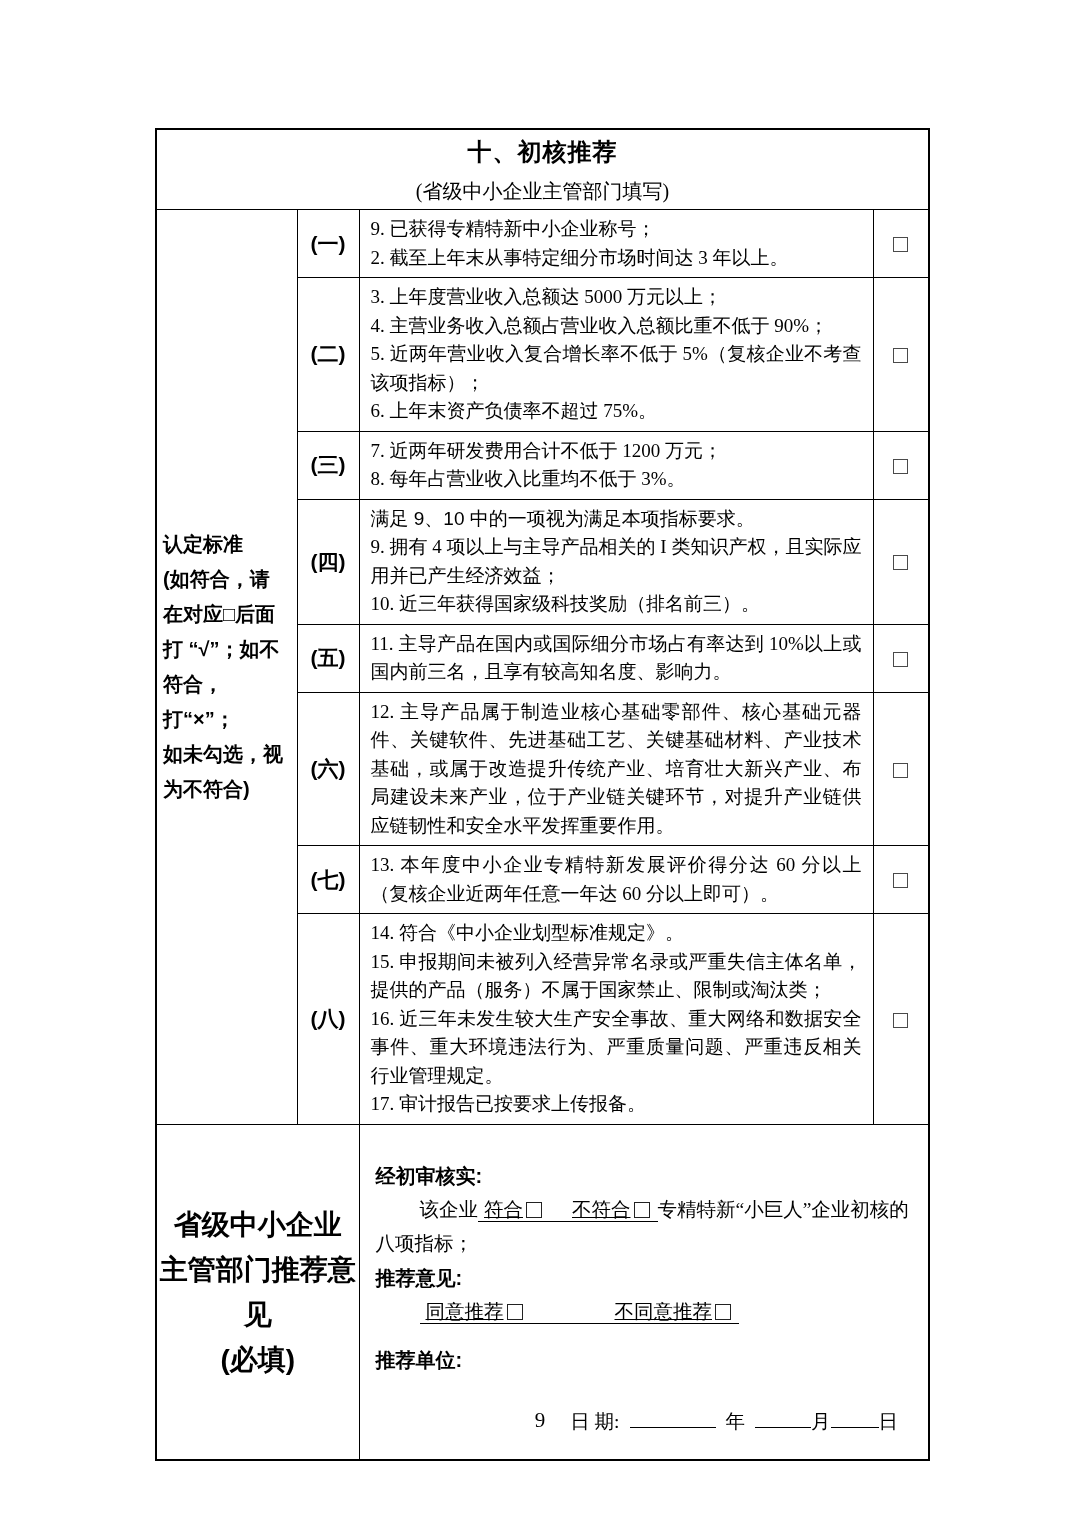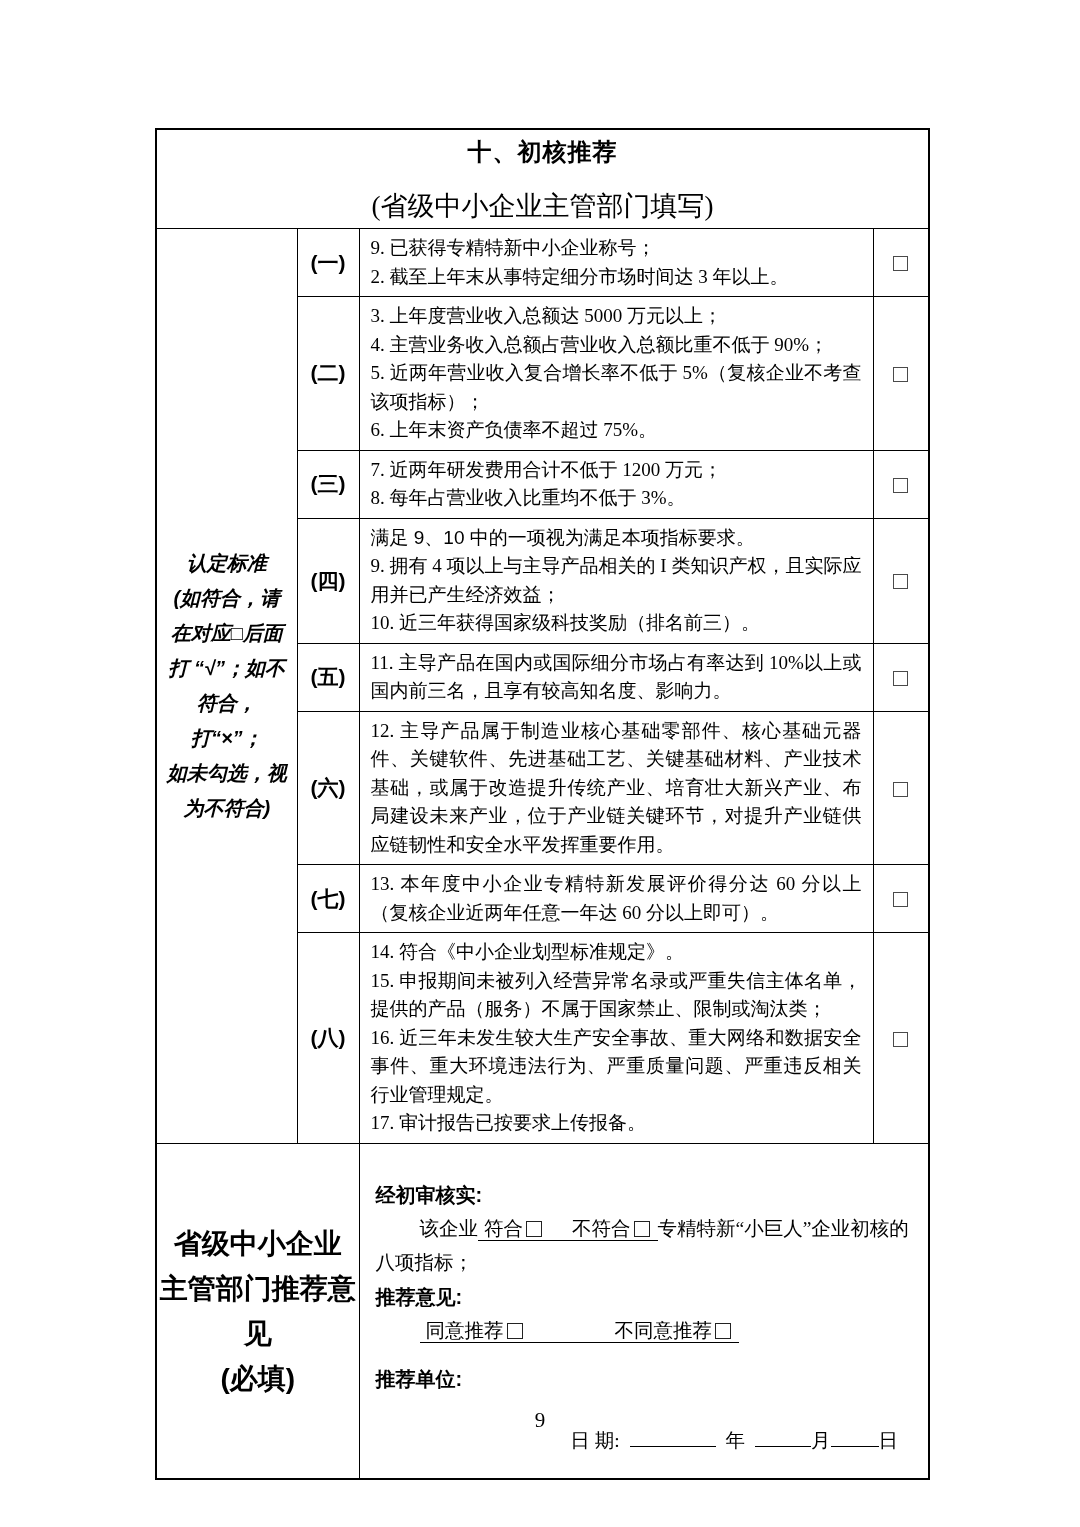--- a/index.html
+++ b/index.html
@@ -17,24 +17,24 @@
   table.form {
     position: absolute; left: 155px; top: 128px;
     width: 773px; border-collapse: collapse; table-layout: fixed;
     border: 2.5px solid #000;
   }
   td { border: 1.5px solid #000; vertical-align: middle; }
 
   
   .title-cell { text-align: center; padding: 6px 4px 4px; }
   .form-title { font-size: 24px; letter-spacing: 1px; }
-  .form-subtitle { font-size: 27px; margin-top: 20px; }
-
-  
-  .criteria-cell { text-align: center; font-size: 20px; line-height: 35px; padding: 4px 6px; font-style: italic; }
+  .form-subtitle { font-size: 20px; margin-top: 10px; }
+
+  
+  .criteria-cell { text-align: left; font-size: 20px; line-height: 35px; padding: 4px 6px; }
 
   
   .label-cell { text-align: center; font-size: 21px; }
 
   
   .content-cell { padding: 5px 11px; font-size: 19px; line-height: 28.5px; text-align: justify; }
   .content-cell .item { text-align: justify; }
   .lead-bold { font-weight: 400; font-family: "Liberation Sans", "DejaVu Sans", sans-serif; }
 
   
@@ -46,21 +46,21 @@
   .cb-inline {
     display: inline-block; width: 16px; height: 16px;
     border: 1.5px solid #222; background: #fff; vertical-align: -2px; margin-left: 3px;
   }
 
   
   .rec-left { text-align: center; font-size: 28px; line-height: 45px; }
   .rec-cell { vertical-align: top; padding: 34px 18px 20px 16px; font-size: 19.5px; line-height: 34px; }
   .rec-heading { font-size: 20px; }
   .indent { text-indent: 44px; }
-  .ul-seg { border-bottom: 1.6px solid #000; padding: 0 8px 1px 6px; }
+  .ul-seg { border-bottom: 1.6px solid #000; padding: 0 8px 1px 6px; text-decoration: underline; }
   .gap-sm { display: inline-block; width: 30px; }
   .gap-md { display: inline-block; width: 92px; }
   .blank { display: inline-block; border-bottom: 1.6px solid #000; height: 20px; vertical-align: baseline; }
   .blank-y { width: 86px; margin: 0 10px; }
   .blank-m { width: 56px; margin-left: 10px; }
   .blank-d { width: 48px; }
   .date-line { text-align: right; padding-right: 12px; margin-top: 28px; }
   .unit-line { margin-top: 14px; }
 
   .page-number { position: absolute; top: 1408px; left: 0; width: 100%; text-align: center; font-size: 21px; }

